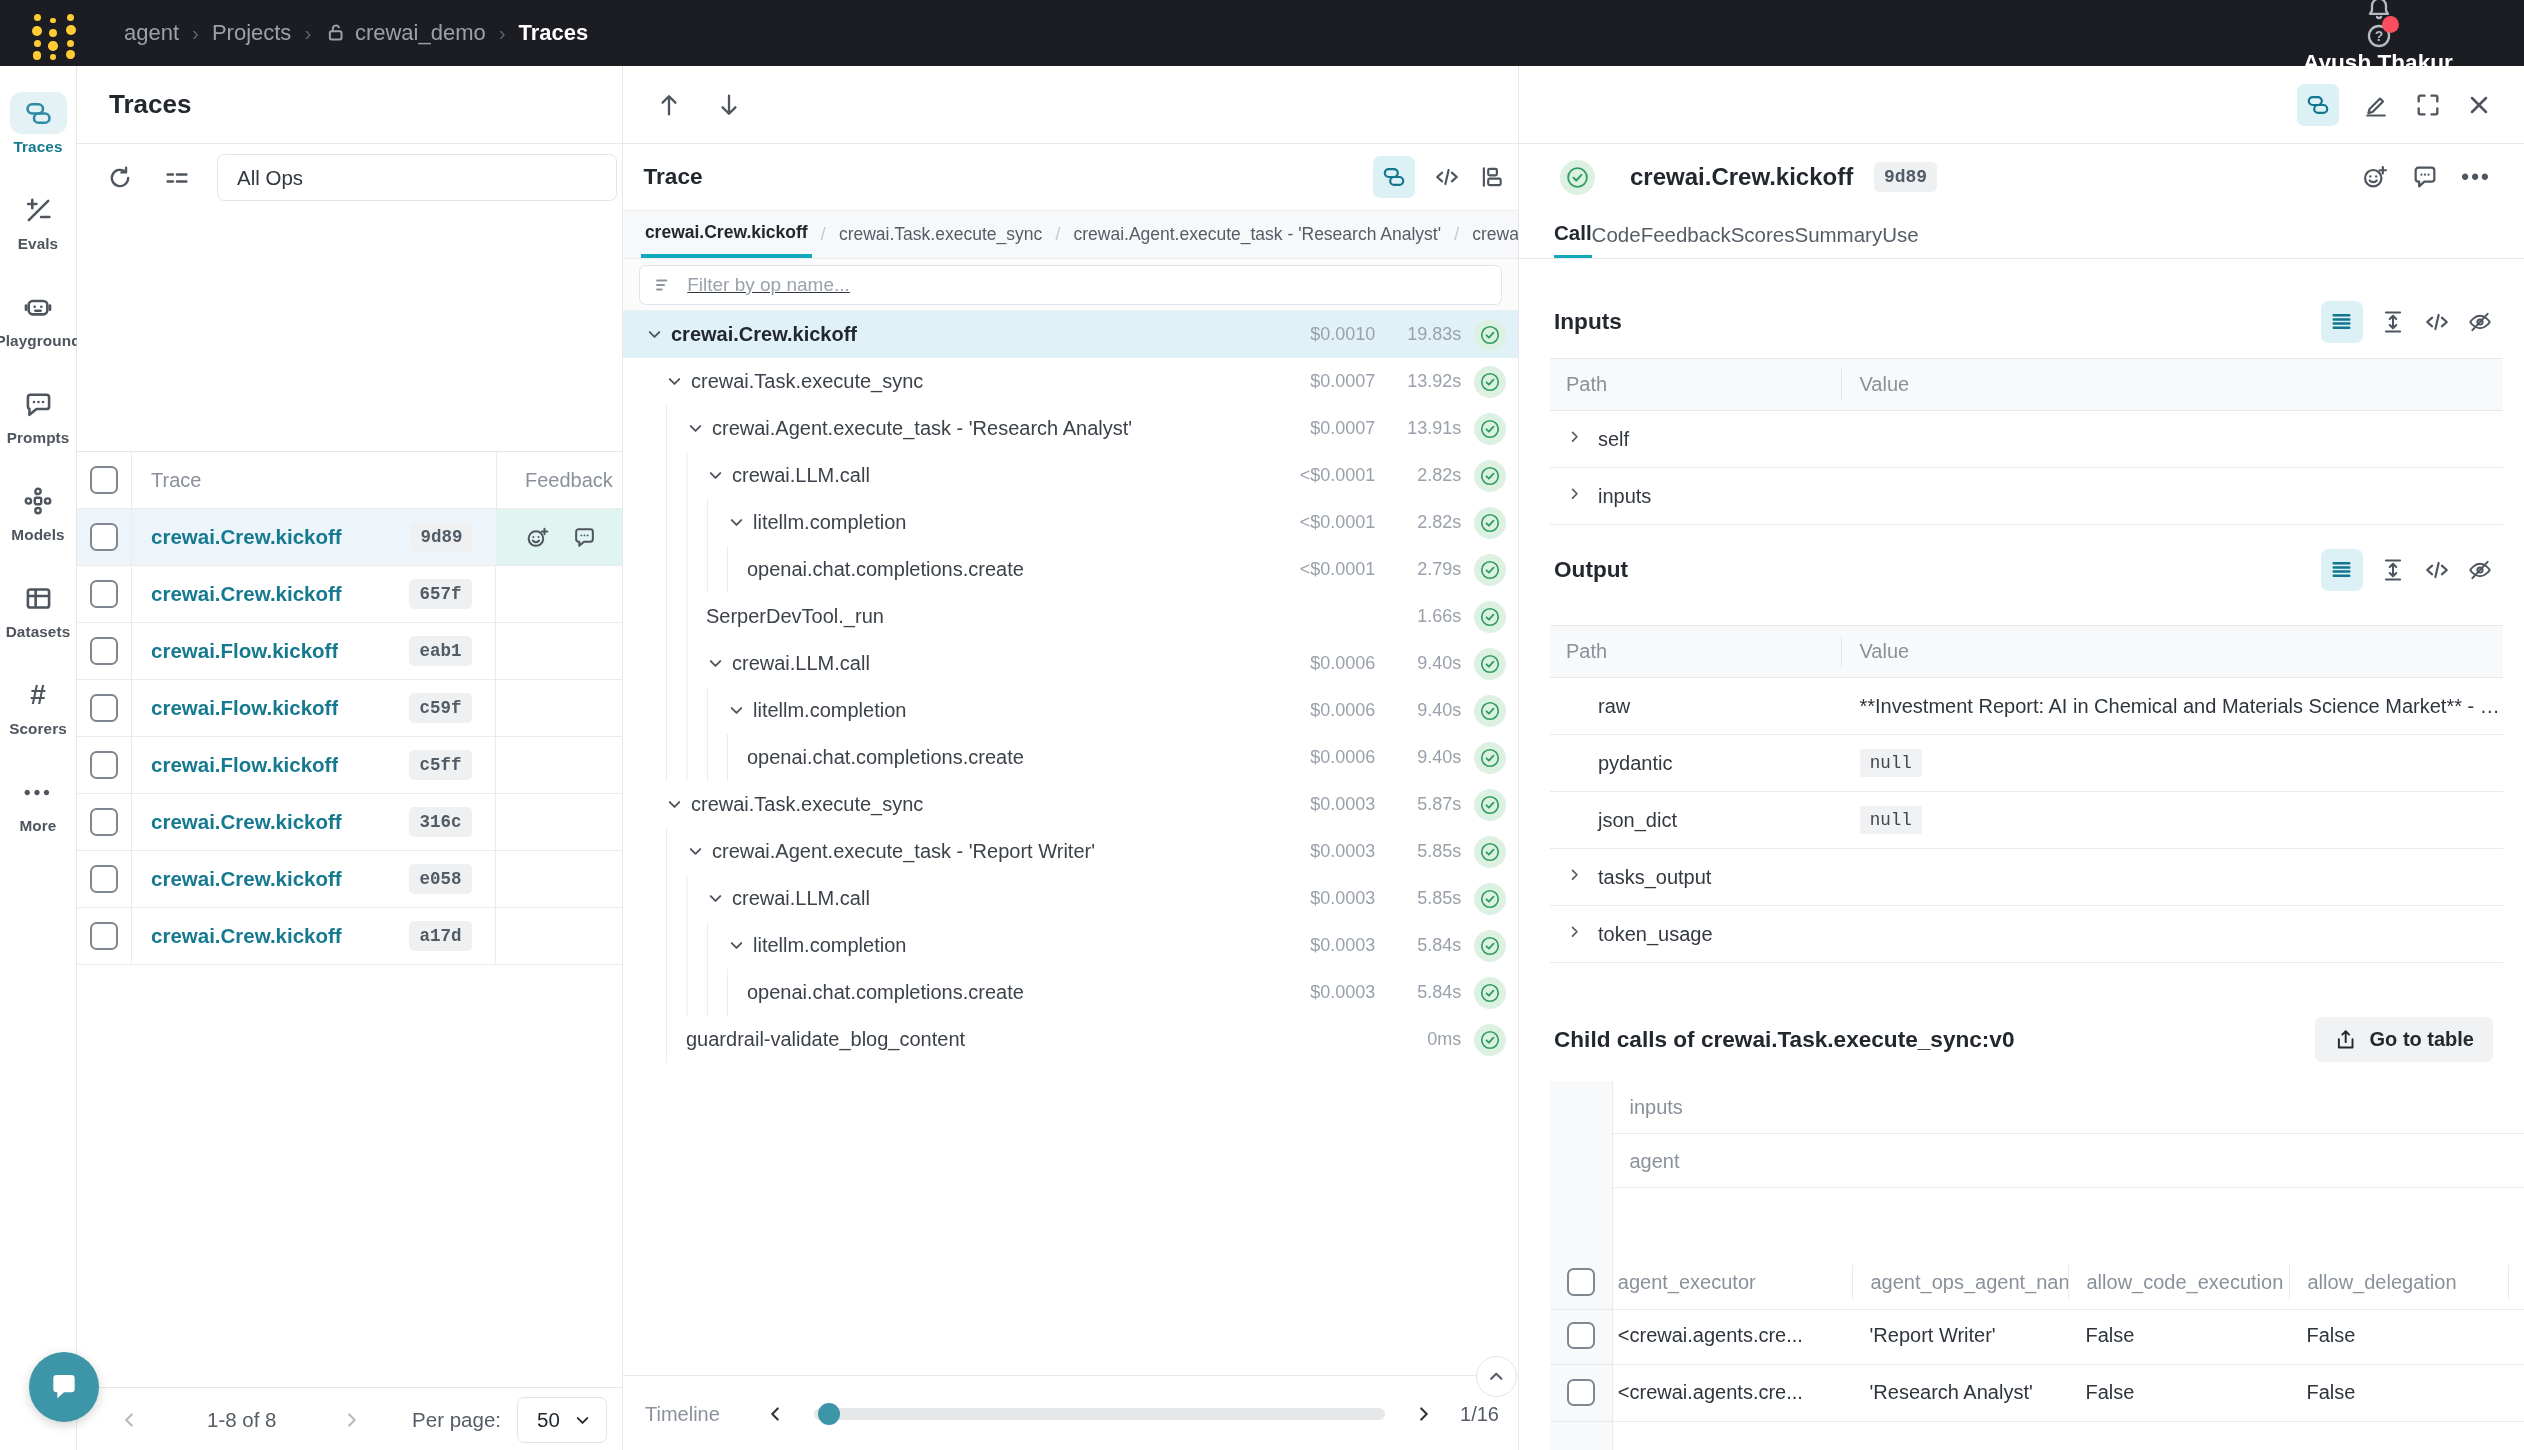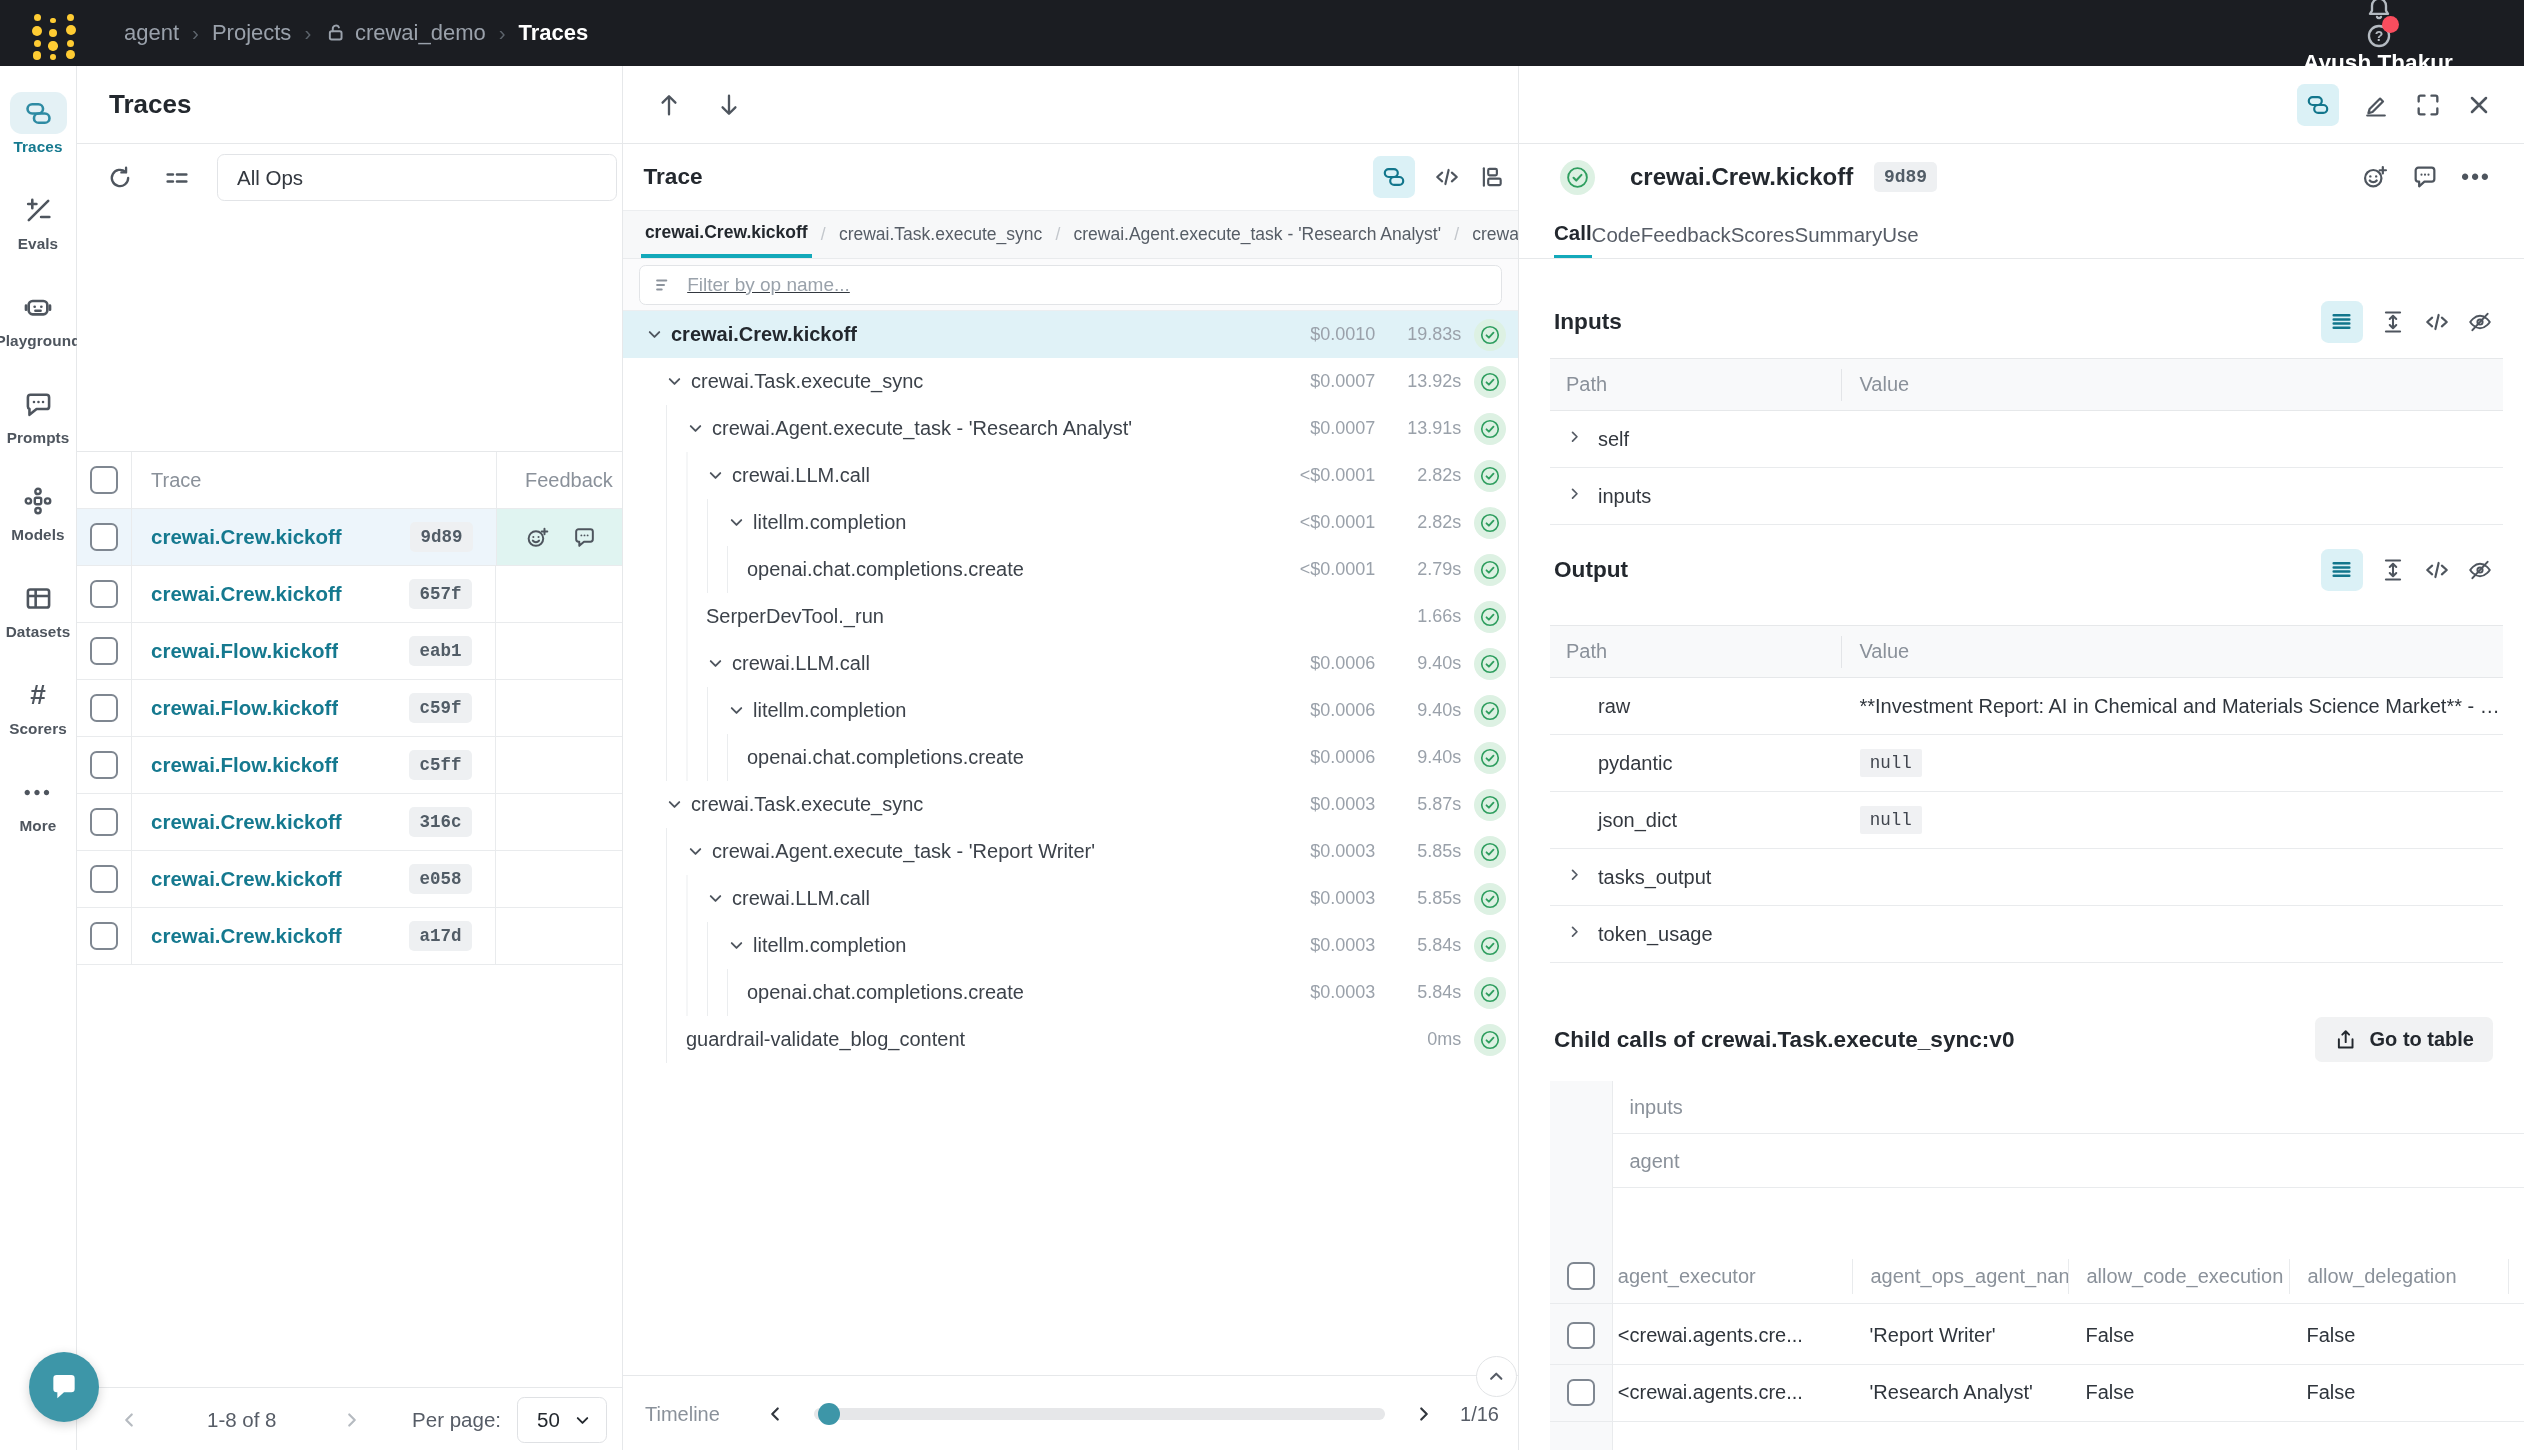--- a/index.html
+++ b/index.html
@@ -1046,21 +1046,21 @@
   </div>
 
   <div class="child-table">
     <div class="ct-grouprow" style="top:0">
         <span>inputs</span>
       </div>
     <div class="ct-grouprow" style="top:54px">
         <span>agent</span>
       </div>
 
-    <div class="ct-row ct-hdr" style="top:168px">
+    <div class="ct-row ct-hdr" style="top:174px">
       <span class="gutcell">
           <span class="cb"></span>
         </span>
       <span class="ct-cell w1">agent_executor</span>
       <span class="ct-cell w2">agent_ops_agent_nan</span>
       <span class="ct-cell w3">allow_code_execution</span>
       <span class="ct-cell w4">allow_delegation</span>
       <span class="ct-cell w5">b</span>
     </div>
     <div class="ct-row ct-data" style="top:226px">

